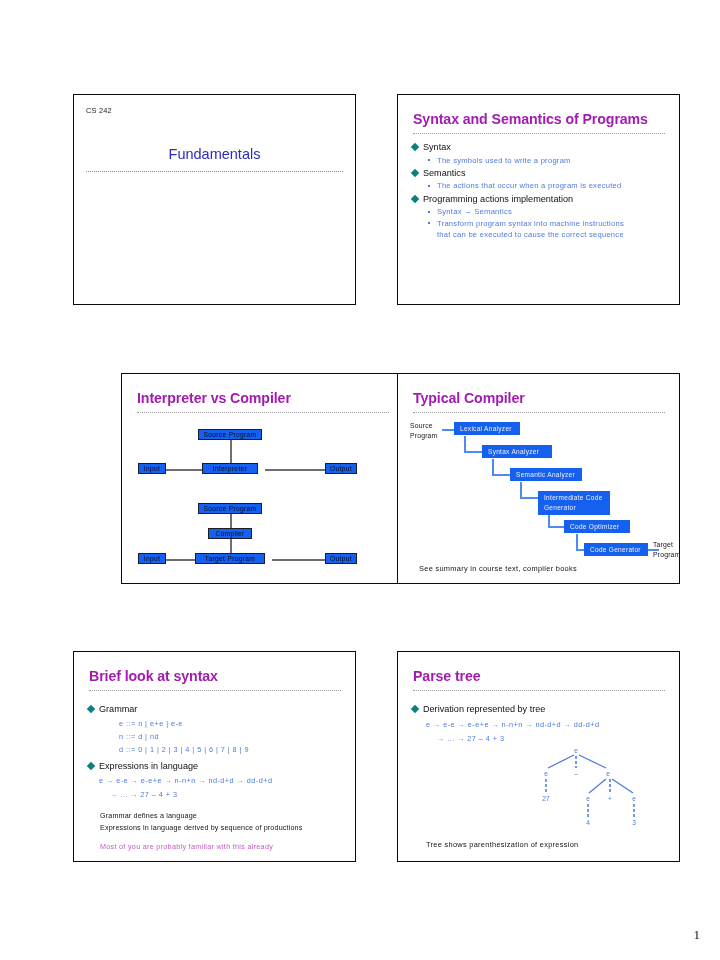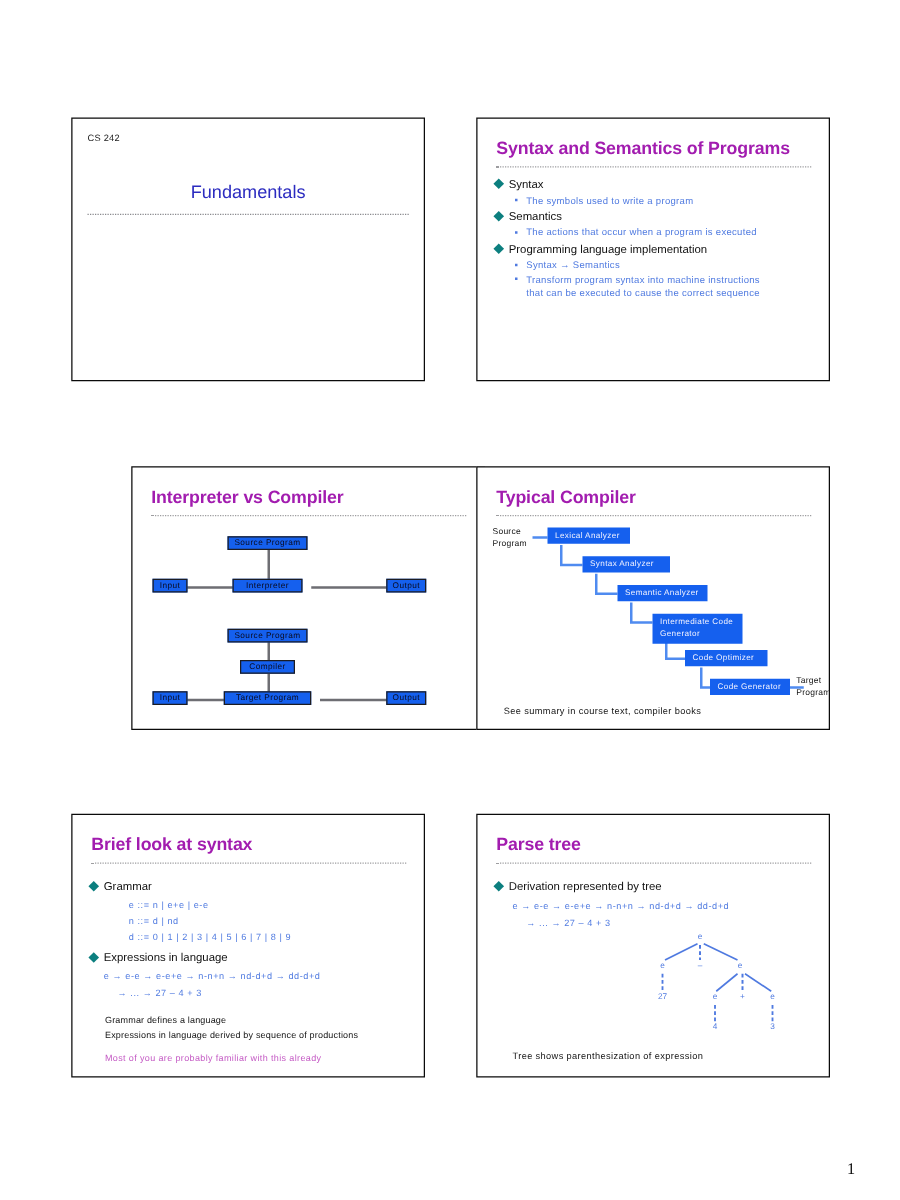--- a/index.html
+++ b/index.html
@@ -12,21 +12,21 @@
     width: 720px;
     height: 960px;
     position: relative;
     font-family: "Liberation Sans", "DejaVu Sans", sans-serif;
     overflow: hidden;
   }
 
   
   .sheet {
     position: absolute;
-    left: 0; top: 0;
+    left: 16px; top: 0;
     width: 702px; height: 960px;
   }
   .slide {
     position: absolute;
     background: #ffffff;
     border: 1.3px solid #0a0a0a;
     box-sizing: border-box;
     overflow: hidden;
   }
   .slide.s1 { left: 57px;  top: 94px;  width: 283px; height: 211px; }
@@ -257,21 +257,21 @@
       <div class="b1">
         <span class="dia"></span>
         <span>Semantics</span>
       </div>
       <div class="b2">
         <span class="dot"></span>
         <span>The actions that occur when a program is executed</span>
       </div>
       <div class="b1">
         <span class="dia"></span>
-        <span>Programming language implementation</span>
+        <span>Programming actions implementation</span>
       </div>
       <div class="b2">
         <span class="dot"></span>
         <span>Syntax → Semantics</span>
       </div>
       <div class="b2">
         <span class="dot"></span>
         <span>Transform program syntax into machine instructions</span>
       </div>
       <div class="b2 cont">

